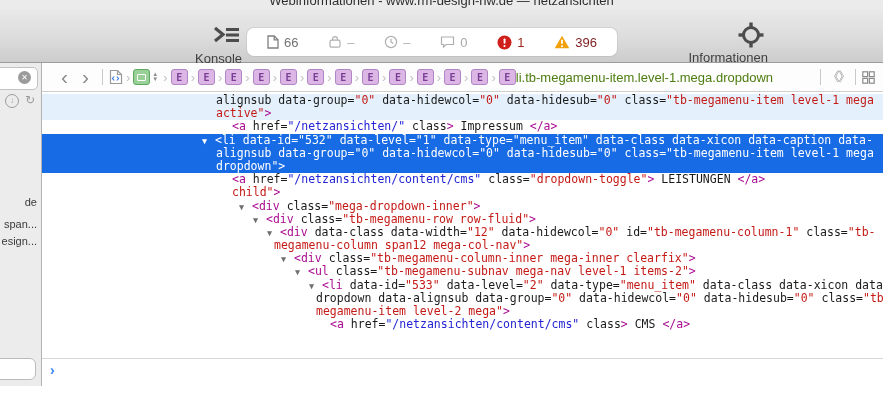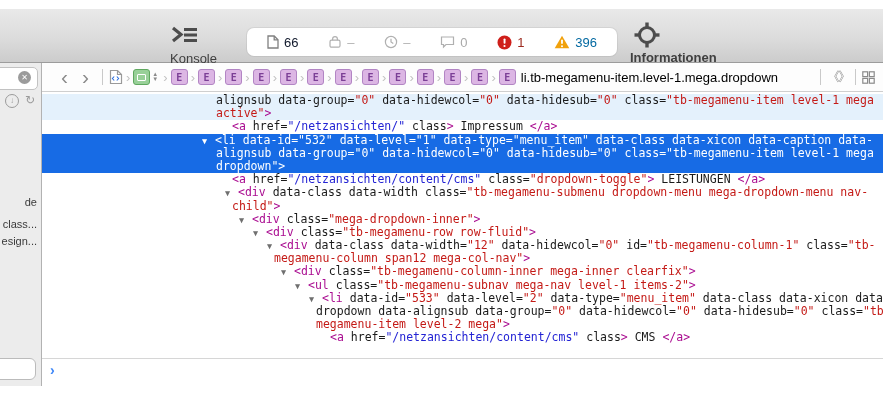--- a/index.html
+++ b/index.html
@@ -7,21 +7,21 @@
        font-family:"Liberation Sans","DejaVu Sans",sans-serif;background:#fff;}
 
   
   .titlebar{position:absolute;left:0;top:0;width:883px;height:9px;background:#ebebeb;overflow:hidden;}
   .titlebar span{display:block;text-align:center;font-size:13px;color:#2e2e2e;transform:translateY(-7px);}
 
   
   .toolbar{position:absolute;left:0;top:9px;width:883px;height:54px;
            background:linear-gradient(180deg,#e9e9e9 0%,#dcdcdc 55%,#cccccc 100%);
            border-bottom:1px solid #9c9c9c;box-sizing:border-box;}
-  .tool-group{position:absolute;text-align:left;color:#3f3f3f;}
+  .tool-group{position:absolute;text-align:right;color:#3f3f3f;}
   .tool-group .tg-icon{display:block;height:28px;}
   .tool-group .tg-label{display:block;font-size:13px;margin-top:1px;}
   .pill{position:absolute;left:247px;top:19px;width:370px;height:28px;background:#fff;border-radius:7px;
         display:flex;align-items:center;justify-content:space-between;padding:0 20px;box-sizing:border-box;
         box-shadow:0 0 0 1px rgba(0,0,0,0.06);}
   .pill-item{display:flex;align-items:center;gap:5px;font-size:13px;color:#333;}
   .pill-item.muted{color:#b2b2b2;}
 
   
   .crumbbar{position:absolute;left:42px;top:63px;width:841px;height:29px;background:#fdfdfd;
@@ -29,21 +29,21 @@
             padding:0 8px 0 12px;}
   .nav-arrow{font-size:21px;color:#8a8a8a;line-height:20px;padding:0 7px;}
   .vdiv{width:1px;height:16px;background:#c9c9c9;margin:0 6px;}
   .crumb-sep{color:#c2c2c2;font-size:13px;margin:0 3px;}
   .ebadge{width:15px;height:14px;border-radius:3px;background:#dcb6e4;border:1px solid #b285c4;
           color:#7b3f96;font:bold 10px "DejaVu Sans Mono",monospace;
           display:inline-flex;align-items:center;justify-content:center;flex:0 0 auto;}
   .ebadge.green{background:#98d098;border-color:#5fa75f;}
   .ebadge.green i{display:block;width:7px;height:5px;border:1px solid #fff;border-radius:1px;}
   .stepper{display:inline-flex;flex-direction:column;margin:0 2px;color:#8b8b8b;font-size:6px;line-height:5px;}
-  .crumb-path{font-size:13px;color:#000000;margin-left:5px;white-space:nowrap;}
+  .crumb-path{font-size:13px;color:#4d7c0f;white-space:nowrap;}
   .crumb-right{margin-left:auto;display:flex;align-items:center;}
   .brackets{color:#8a8a8a;font-size:13px;letter-spacing:-2px;}
 
   
   .sidebar{position:absolute;left:0;top:63px;width:42px;height:323px;background:#ececec;
            border-right:1px solid #b2b2b2;box-sizing:border-box;}
   .side-search{position:absolute;left:-10px;top:4px;width:46px;height:21px;background:#fff;
                border:1px solid #c2c2c2;border-radius:5px;}
   .clear-circle{position:absolute;right:6px;top:3px;width:13px;height:13px;border-radius:50%;
                 background:#9b9b9b;color:#fff;font-size:8px;line-height:13px;text-align:center;}
@@ -78,20 +78,23 @@
                        radial-gradient(circle at 805px 8px, rgba(255,255,255,0.25), rgba(255,255,255,0) 45px),
                        linear-gradient(180deg,#6f6f6f 0px,#9a9a9a 4px,#b5b5b5 10px,#c1c0c0 22px);
             border-top:1px solid #636363;box-sizing:border-box;overflow:hidden;}
   .flink{position:absolute;top:2px;font-size:19px;font-weight:bold;color:#1d3c6f;white-space:nowrap;}
 </style>
 </head>
 <body>
 
 <div class="app">
 
+  <div class="titlebar">
+    <span>Webinformationen - www.rm-design-nw.de — netzansichten</span>
+  </div>
 
   <div class="toolbar">
     <div class="tool-group" style="left:170px;top:13px;width:72px;">
       <span class="tg-icon">
         <svg width="30" height="26" viewBox="0 0 30 26">
           <path d="M3 6 l8 6.5 L3 19" fill="none" stroke="#4c4c4c" stroke-width="3.2"></path>
           <rect x="14" y="6" width="13" height="3" fill="#4c4c4c"></rect>
           <rect x="14" y="11.5" width="13" height="3" fill="#4c4c4c"></rect>
           <rect x="14" y="17" width="13" height="3" fill="#4c4c4c"></rect>
         </svg>
@@ -100,21 +103,21 @@
     </div>
 
     <div class="pill" id="badge-pill">
         <span class="pill-item">
           <span style="display: inline-flex;">
             <svg width="12" height="14" viewBox="0 0 12 14">
               <path d="M1 1 h6.2 l3.8 3.8 v8.2 h-10 z" fill="none" stroke="#808080" stroke-width="1.3"></path>
               <path d="M7.2 1 v3.8 h3.8" fill="none" stroke="#808080" stroke-width="1.3"></path>
             </svg>
           </span>
-          <span style="color: #0f172a;">66</span>
+          <span style="color: #737373;">66</span>
         </span>
         <span class="pill-item muted">
           <span style="display: inline-flex;">
             <svg width="14" height="14" viewBox="0 0 14 14">
               <path d="M4.6 5.2 V4 a2.4 2.4 0 0 1 4.8 0 v1.2" fill="none" stroke="#b0b0b0" stroke-width="1.2"></path>
               <rect x="2" y="5.2" width="10" height="7" rx="1.5" fill="none" stroke="#b0b0b0" stroke-width="1.2"></rect>
             </svg>
           </span>
           <span style="color: rgb(178, 178, 178);">–</span>
         </span>
@@ -146,25 +149,25 @@
           <span style="color: rgb(157, 43, 32);">1</span>
         </span>
         <span class="pill-item">
           <span style="display: inline-flex;">
             <svg width="16" height="14" viewBox="0 0 16 14">
               <path d="M8 0.8 L15.3 13.2 H0.7 z" fill="#f1a10c"></path>
               <rect x="7.1" y="4.4" width="1.8" height="4.6" rx="0.9" fill="#fff"></rect>
               <circle cx="8" cy="11.2" r="1" fill="#fff"></circle>
             </svg>
           </span>
-          <span style="color: #0369a1;">396</span>
+          <span style="color: #7f1d1d;">396</span>
         </span>
       </div>
 
-    <div class="tool-group" style="left:630px;top:12px;width:80px;font-weight:bold;">
+    <div class="tool-group" style="left:688px;top:12px;width:80px;">
       <span class="tg-icon">
         <svg width="34" height="29" viewBox="0 0 34 29">
           <circle cx="17" cy="14" r="7.5" fill="none" stroke="#4c4c4c" stroke-width="3"></circle>
           <line x1="17" y1="1.5" x2="17" y2="7" stroke="#4c4c4c" stroke-width="3.4"></line>
           <line x1="17" y1="21" x2="17" y2="26.5" stroke="#4c4c4c" stroke-width="3.4"></line>
           <line x1="4.5" y1="14" x2="10" y2="14" stroke="#4c4c4c" stroke-width="3.4"></line>
           <line x1="24" y1="14" x2="29.5" y2="14" stroke="#4c4c4c" stroke-width="3.4"></line>
         </svg>
       </span>
       <span class="tg-label">Informationen</span>
@@ -237,35 +240,34 @@
   <div class="sidebar">
     <div class="side-search">
       <span class="clear-circle">✕</span>
     </div>
     <div class="side-icons">
       <span class="circ">↓</span>
       <span class="refr">↻</span>
     </div>
     <div id="resources">
         <div class="res-item" style="top: 133px;">de</div>
-        <div class="res-item" style="top: 155px;">class...</div>
+        <div class="res-item" style="top: 155px;">span...</div>
         <div class="res-item" style="top: 172px;">esign...</div>
       </div>
     <div class="side-field"></div>
   </div>
 
   <div class="code" id="code">
       <div class="cl hl" style="padding-left: 174px;"><span class="c-n">alignsub data-group=</span><span class="c-v">"0"</span><span class="c-n"> data-hidewcol=</span><span class="c-v">"0"</span><span class="c-n"> data-hidesub=</span><span class="c-v">"0"</span><span class="c-n"> class=</span><span class="c-v">"tb-megamenu-item level-1 mega</span></div>
       <div class="cl hl" style="padding-left: 174px;"><span class="c-v">active"</span><span class="c-t">&gt;</span></div>
       <div class="cl" style="padding-left: 190px;"><span class="c-t">&lt;a </span><span class="c-n">href=</span><span class="c-l">"/netzansichten/"</span><span class="c-n"> class</span><span class="c-t">&gt;</span><span class="c-n"> Impressum </span><span class="c-t">&lt;/a&gt;</span></div>
       <div class="cl sel" style="padding-left: 160px;"><span class="c-arr">▼</span><span class="c-t">&lt;li </span><span class="c-n">data-id=</span><span class="c-v">"532"</span><span class="c-n"> data-level=</span><span class="c-v">"1"</span><span class="c-n"> data-type=</span><span class="c-v">"menu_item"</span><span class="c-n"> data-class data-xicon data-caption data-</span></div>
       <div class="cl sel" style="padding-left: 174px;"><span class="c-n">alignsub data-group=</span><span class="c-v">"0"</span><span class="c-n"> data-hidewcol=</span><span class="c-v">"0"</span><span class="c-n"> data-hidesub=</span><span class="c-v">"0"</span><span class="c-n"> class=</span><span class="c-v">"tb-megamenu-item level-1 mega</span></div>
       <div class="cl sel" style="padding-left: 174px;"><span class="c-v">dropdown"</span><span class="c-t">&gt;</span></div>
       <div class="cl" style="padding-left: 190px;"><span class="c-t">&lt;a </span><span class="c-n">href=</span><span class="c-l">"/netzansichten/content/cms"</span><span class="c-n"> class=</span><span class="c-v">"dropdown-toggle"</span><span class="c-t">&gt;</span><span class="c-n"> LEISTUNGEN </span><span class="c-t">&lt;/a&gt;</span></div>
-      <div class="cl" style="padding-left: 183px;"><span class="c-arr">▼</span><span class="c-t">&lt;div </span><span class="c-n">data-class data-width class=</span><span class="c-v">"tb-megamenu-submenu dropdown-menu mega-dropdown-menu nav-</span></div>
       <div class="cl" style="padding-left: 190px;"><span class="c-v">child"</span><span class="c-t">&gt;</span></div>
       <div class="cl" style="padding-left: 197px;"><span class="c-arr">▼</span><span class="c-t">&lt;div </span><span class="c-n">class=</span><span class="c-v">"mega-dropdown-inner"</span><span class="c-t">&gt;</span></div>
       <div class="cl" style="padding-left: 211px;"><span class="c-arr">▼</span><span class="c-t">&lt;div </span><span class="c-n">class=</span><span class="c-v">"tb-megamenu-row row-fluid"</span><span class="c-t">&gt;</span></div>
       <div class="cl" style="padding-left: 225px;"><span class="c-arr">▼</span><span class="c-t">&lt;div </span><span class="c-n">data-class data-width=</span><span class="c-v">"12"</span><span class="c-n"> data-hidewcol=</span><span class="c-v">"0"</span><span class="c-n"> id=</span><span class="c-v">"tb-megamenu-column-1"</span><span class="c-n"> class=</span><span class="c-v">"tb-</span></div>
       <div class="cl" style="padding-left: 232px;"><span class="c-v">megamenu-column span12 mega-col-nav"</span><span class="c-t">&gt;</span></div>
       <div class="cl" style="padding-left: 239px;"><span class="c-arr">▼</span><span class="c-t">&lt;div </span><span class="c-n">class=</span><span class="c-v">"tb-megamenu-column-inner mega-inner clearfix"</span><span class="c-t">&gt;</span></div>
       <div class="cl" style="padding-left: 253px;"><span class="c-arr">▼</span><span class="c-t">&lt;ul </span><span class="c-n">class=</span><span class="c-v">"tb-megamenu-subnav mega-nav level-1 items-2"</span><span class="c-t">&gt;</span></div>
       <div class="cl" style="padding-left: 267px;"><span class="c-arr">▼</span><span class="c-t">&lt;li </span><span class="c-n">data-id=</span><span class="c-v">"533"</span><span class="c-n"> data-level=</span><span class="c-v">"2"</span><span class="c-n"> data-type=</span><span class="c-v">"menu_item"</span><span class="c-n"> data-class data-xicon data-</span></div>
       <div class="cl" style="padding-left: 274px;"><span class="c-n">dropdown data-alignsub data-group=</span><span class="c-v">"0"</span><span class="c-n"> data-hidewcol=</span><span class="c-v">"0"</span><span class="c-n"> data-hidesub=</span><span class="c-v">"0"</span><span class="c-n"> class=</span><span class="c-v">"tb-</span></div>
       <div class="cl" style="padding-left: 274px;"><span class="c-v">megamenu-item level-2 mega"</span><span class="c-t">&gt;</span></div>

